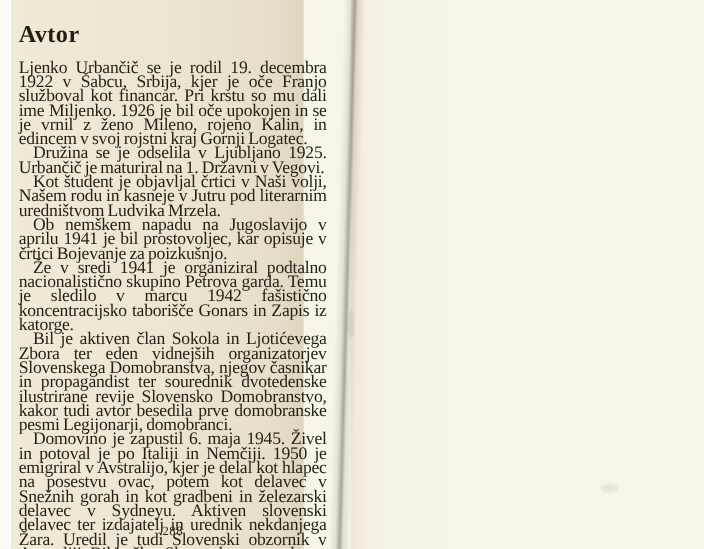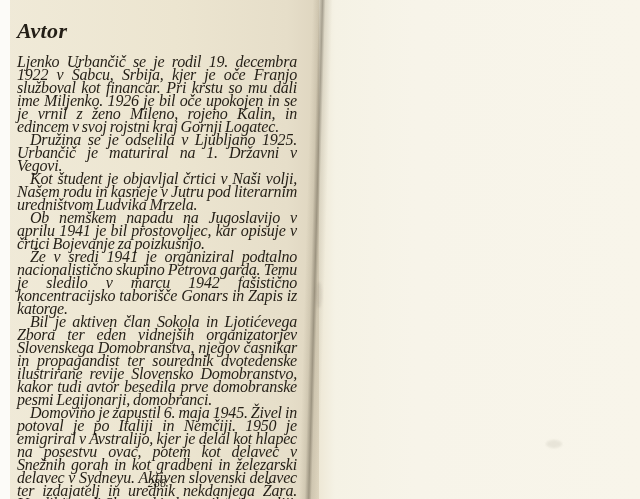--- a/index.html
+++ b/index.html
@@ -9,23 +9,22 @@
   }
   html,body{margin:0;padding:0;}
   body{
     width:640px;height:499px;overflow:hidden;position:relative;
     font-family:"Liberation Serif", serif;
     background:var(--right-paper);
   }
   .spread{position:absolute;inset:0;}
   .page{position:absolute;top:0;height:499px;}
   .page-left{
-    left:0;width:319px;
+    left:0;width:276px;
     background:linear-gradient(90deg,#f0ead8 0%,var(--left-paper) 55%,#e6dec9 90%,#ded5bf 100%);
-    font-style:italic;
   }
   .page-right{
     left:319px;right:0;
     background:linear-gradient(90deg,#eee8d6 0%,#f5f2e5 5%,var(--right-paper) 30%,#f8f5ea 100%);
   }
   .edge-strip{
     position:absolute;left:0;top:0;width:10px;height:499px;
     background:#fcfbf8;
   }
   .gutter-crease{

